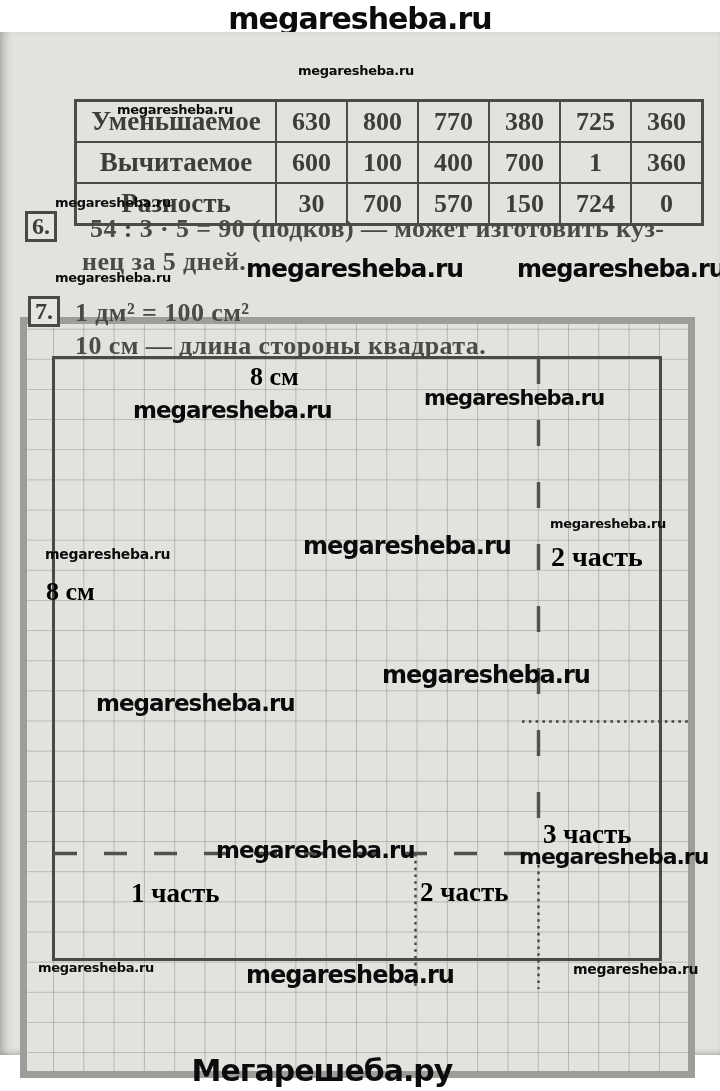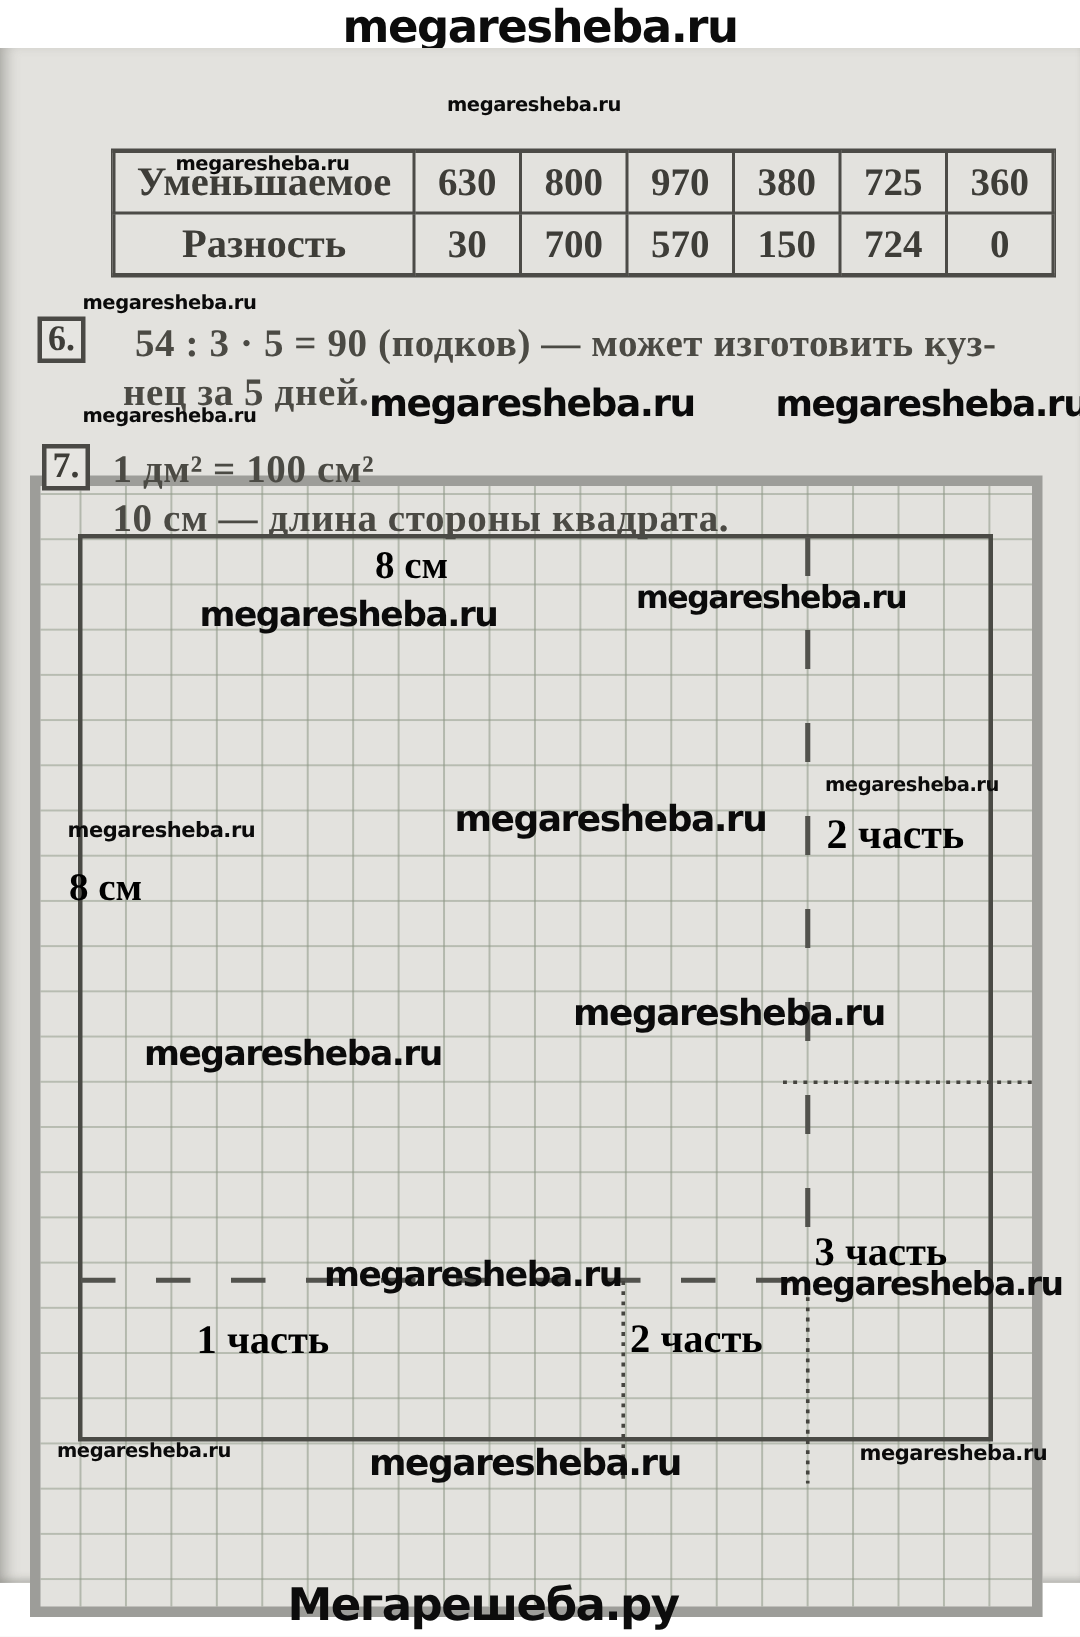--- a/index.html
+++ b/index.html
@@ -57,23 +57,32 @@
   <div class="abs site-header">megaresheba.ru</div>
 
   <div class="abs paper">
 
     <table class="sub-table">
       <tbody>
           <tr>
         <td class="lbl">Уменьшаемое</td>
         <td class="num">630</td>
         <td class="num">800</td>
-        <td class="num">970</td>
+        <td class="num">770</td>
         <td class="num">380</td>
         <td class="num">725</td>
+        <td class="num">360</td>
+      </tr>
+      <tr>
+        <td class="lbl">Вычитаемое</td>
+        <td class="num">600</td>
+        <td class="num">100</td>
+        <td class="num">400</td>
+        <td class="num">700</td>
+        <td class="num">1</td>
         <td class="num">360</td>
       </tr>
       <tr>
         <td class="lbl">Разность</td>
         <td class="num">30</td>
         <td class="num">700</td>
         <td class="num">570</td>
         <td class="num">150</td>
         <td class="num">724</td>
         <td class="num">0</td>

